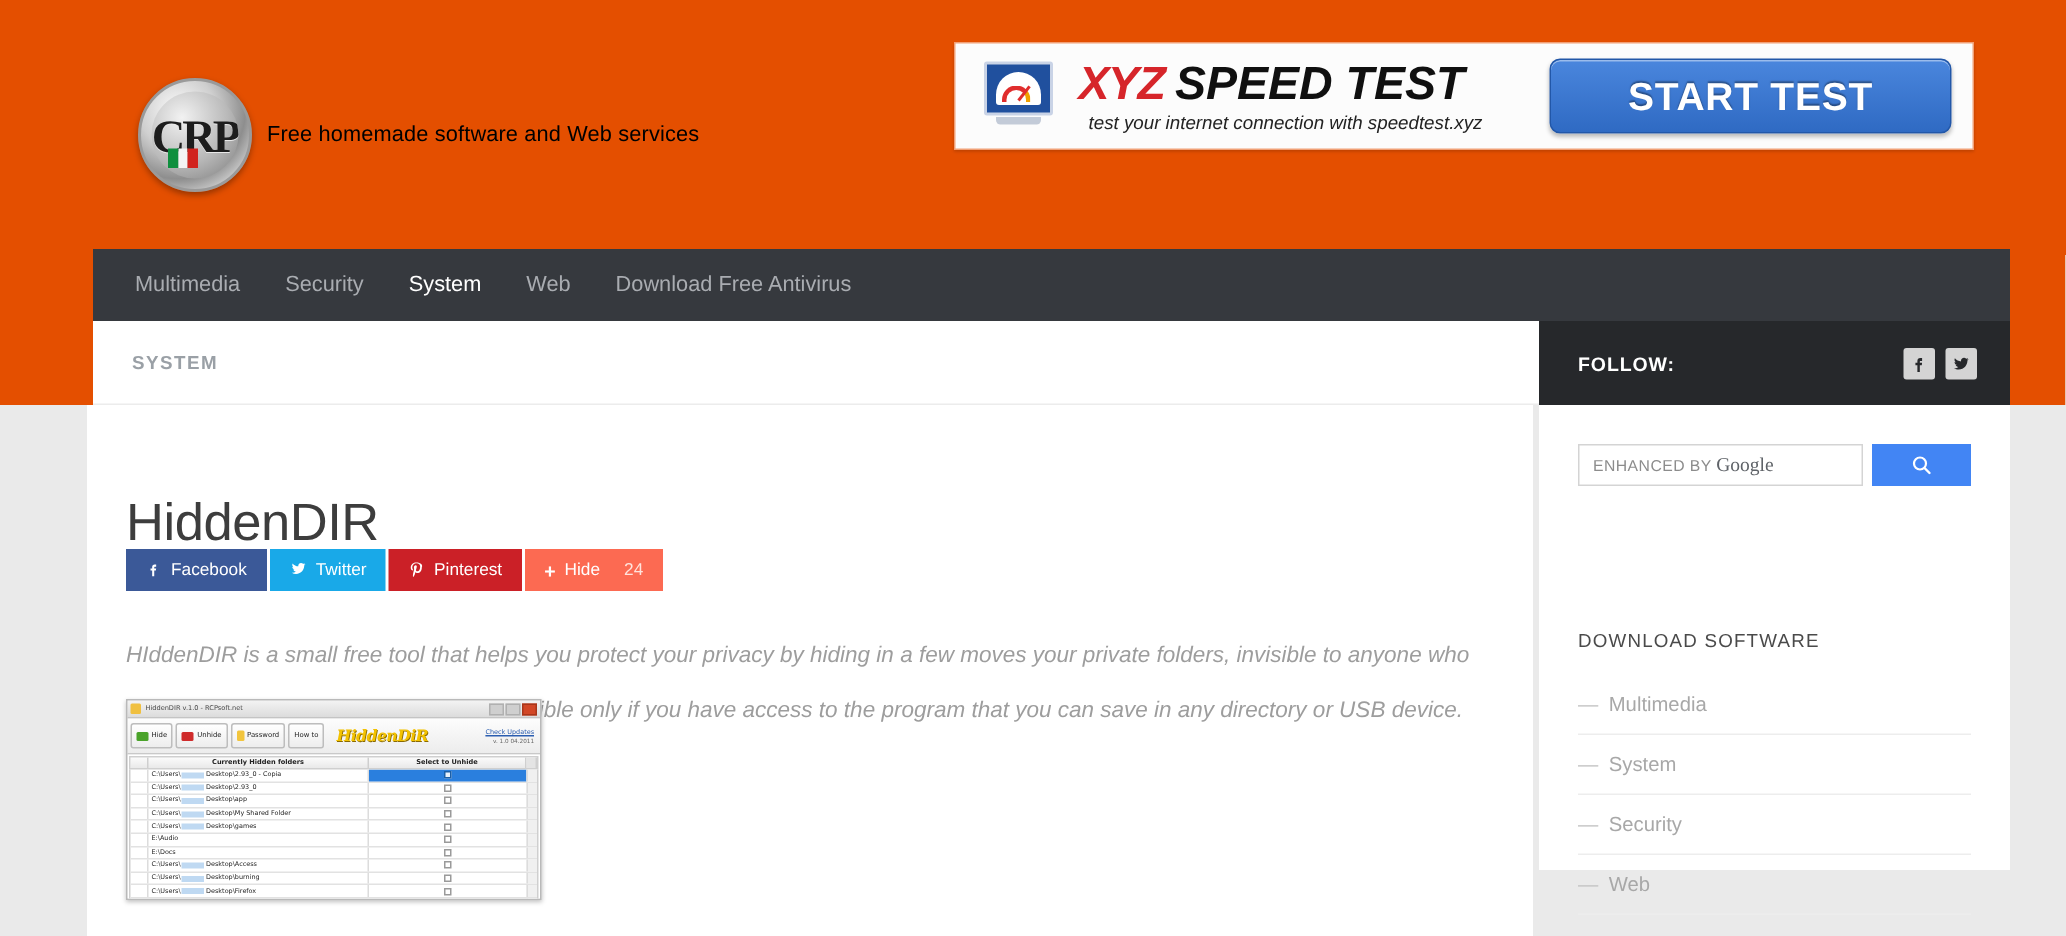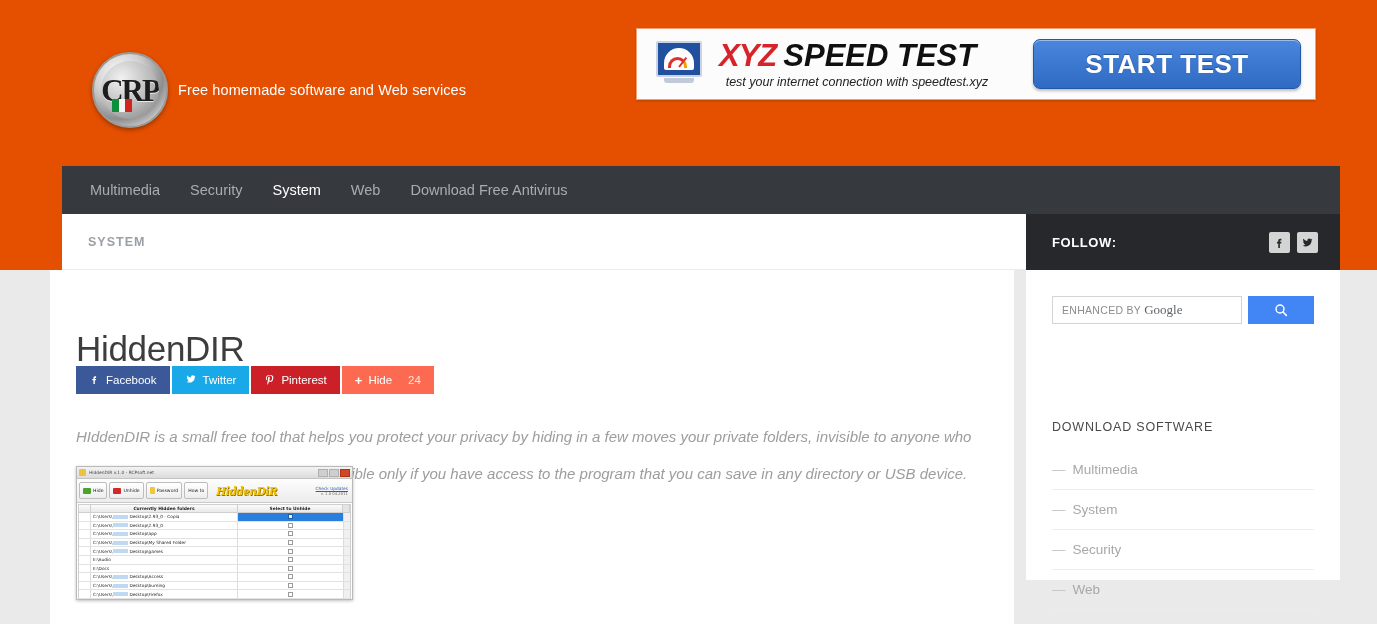--- a/index.html
+++ b/index.html
@@ -48,21 +48,21 @@
   }
   .logo-flag i { flex:1; display:block; }
   .logo-flag .fg{background:#0f8f3e;} .logo-flag .fw{background:#f4f4f4;} .logo-flag .fr{background:#d1241f;}
   .brand-text { line-height:1; padding-bottom:4px; }
   .brand-title {
     font-size:43px; font-weight:bold; color:#ffffff;
     letter-spacing:-1px;
     text-shadow: 2px 2px 0 rgba(0,0,0,.30);
   }
   .brand-sub {
-    font-size:14.5px; color:#ffffff; margin-top:4px; letter-spacing:.1px;
+    font-size:14.5px; color:#000000; margin-top:4px; letter-spacing:.1px;
   }
 
   
   .ad-banner {
     position:absolute; left:636px; top:28px; width:680px; height:72px;
     background:#fcfcfc; border:1px solid #f1a076;
     display:flex; align-items:center; padding:0 14px;
     box-shadow: 0 1px 2px rgba(0,0,0,.18);
   }
   .ad-monitor {
@@ -142,21 +142,21 @@
   }
   .follow-icons { margin-left:auto; display:flex; gap:7px; }
   .soc-sq {
     width:21px; height:21px; background:#d4d4d4; border-radius:2px;
     display:flex; align-items:center; justify-content:center; cursor:pointer;
   }
   .soc-sq svg { display:block; }
 
   
   .main-card {
-    position:absolute; left:50px; top:270px; width:964px; height:354px;
+    position:absolute; left:58px; top:270px; width:964px; height:354px;
     background:#ffffff;
   }
   .page-title {
     position:absolute; left:26px; top:36px;
     font-size:35px; color:#3d3d3d; font-weight:normal; letter-spacing:-.3px;
   }
   .share-row {
     position:absolute; left:26px; top:96px; display:flex; gap:2px;
   }
   .share-btn {

